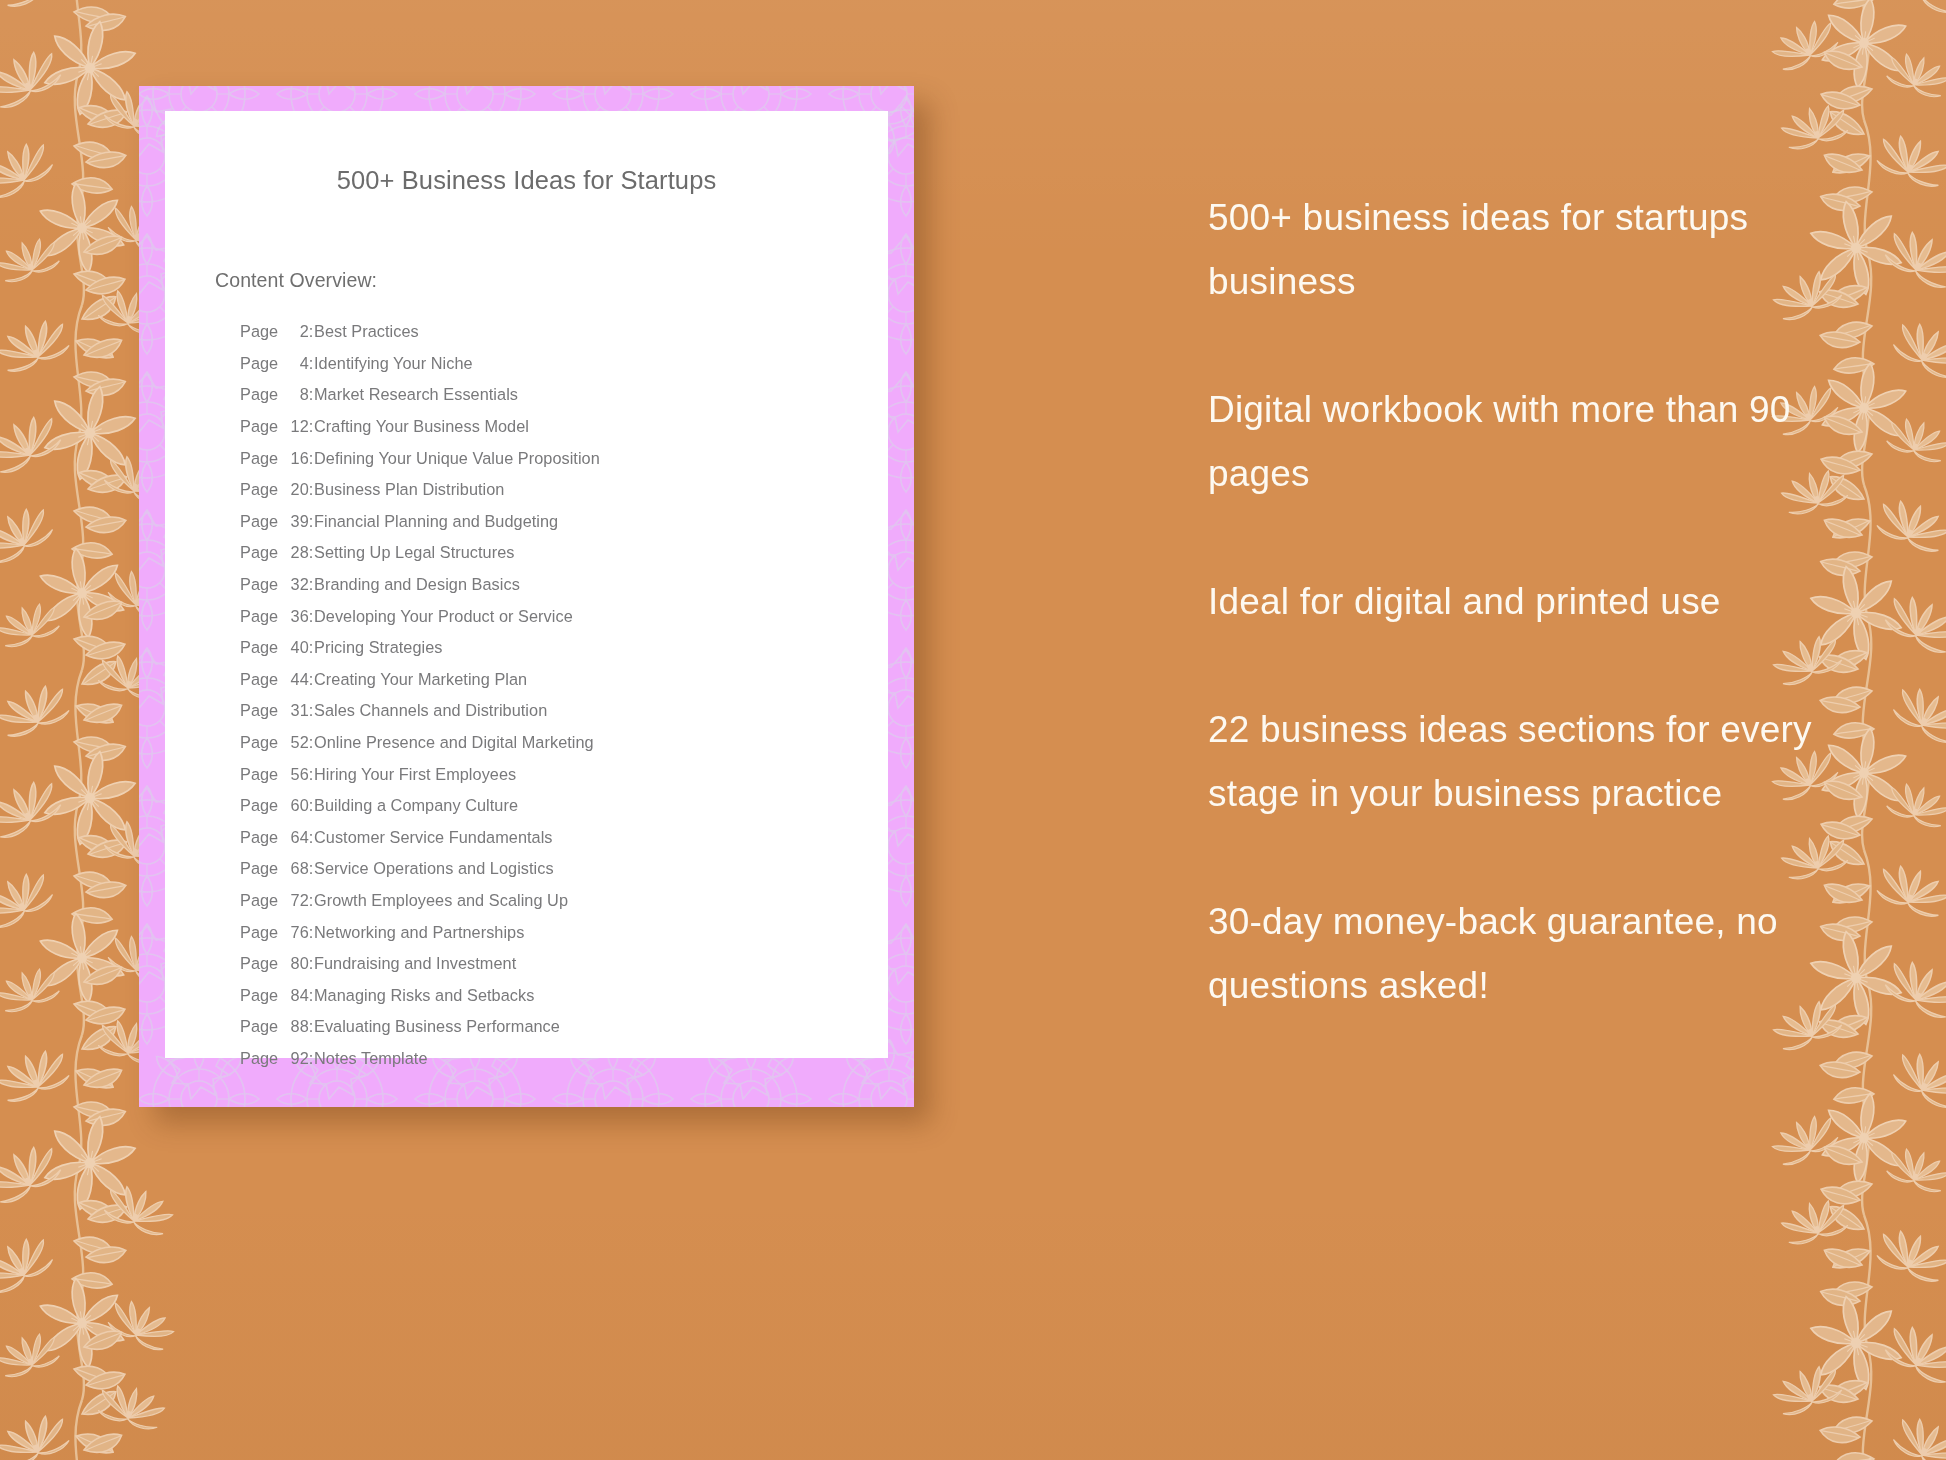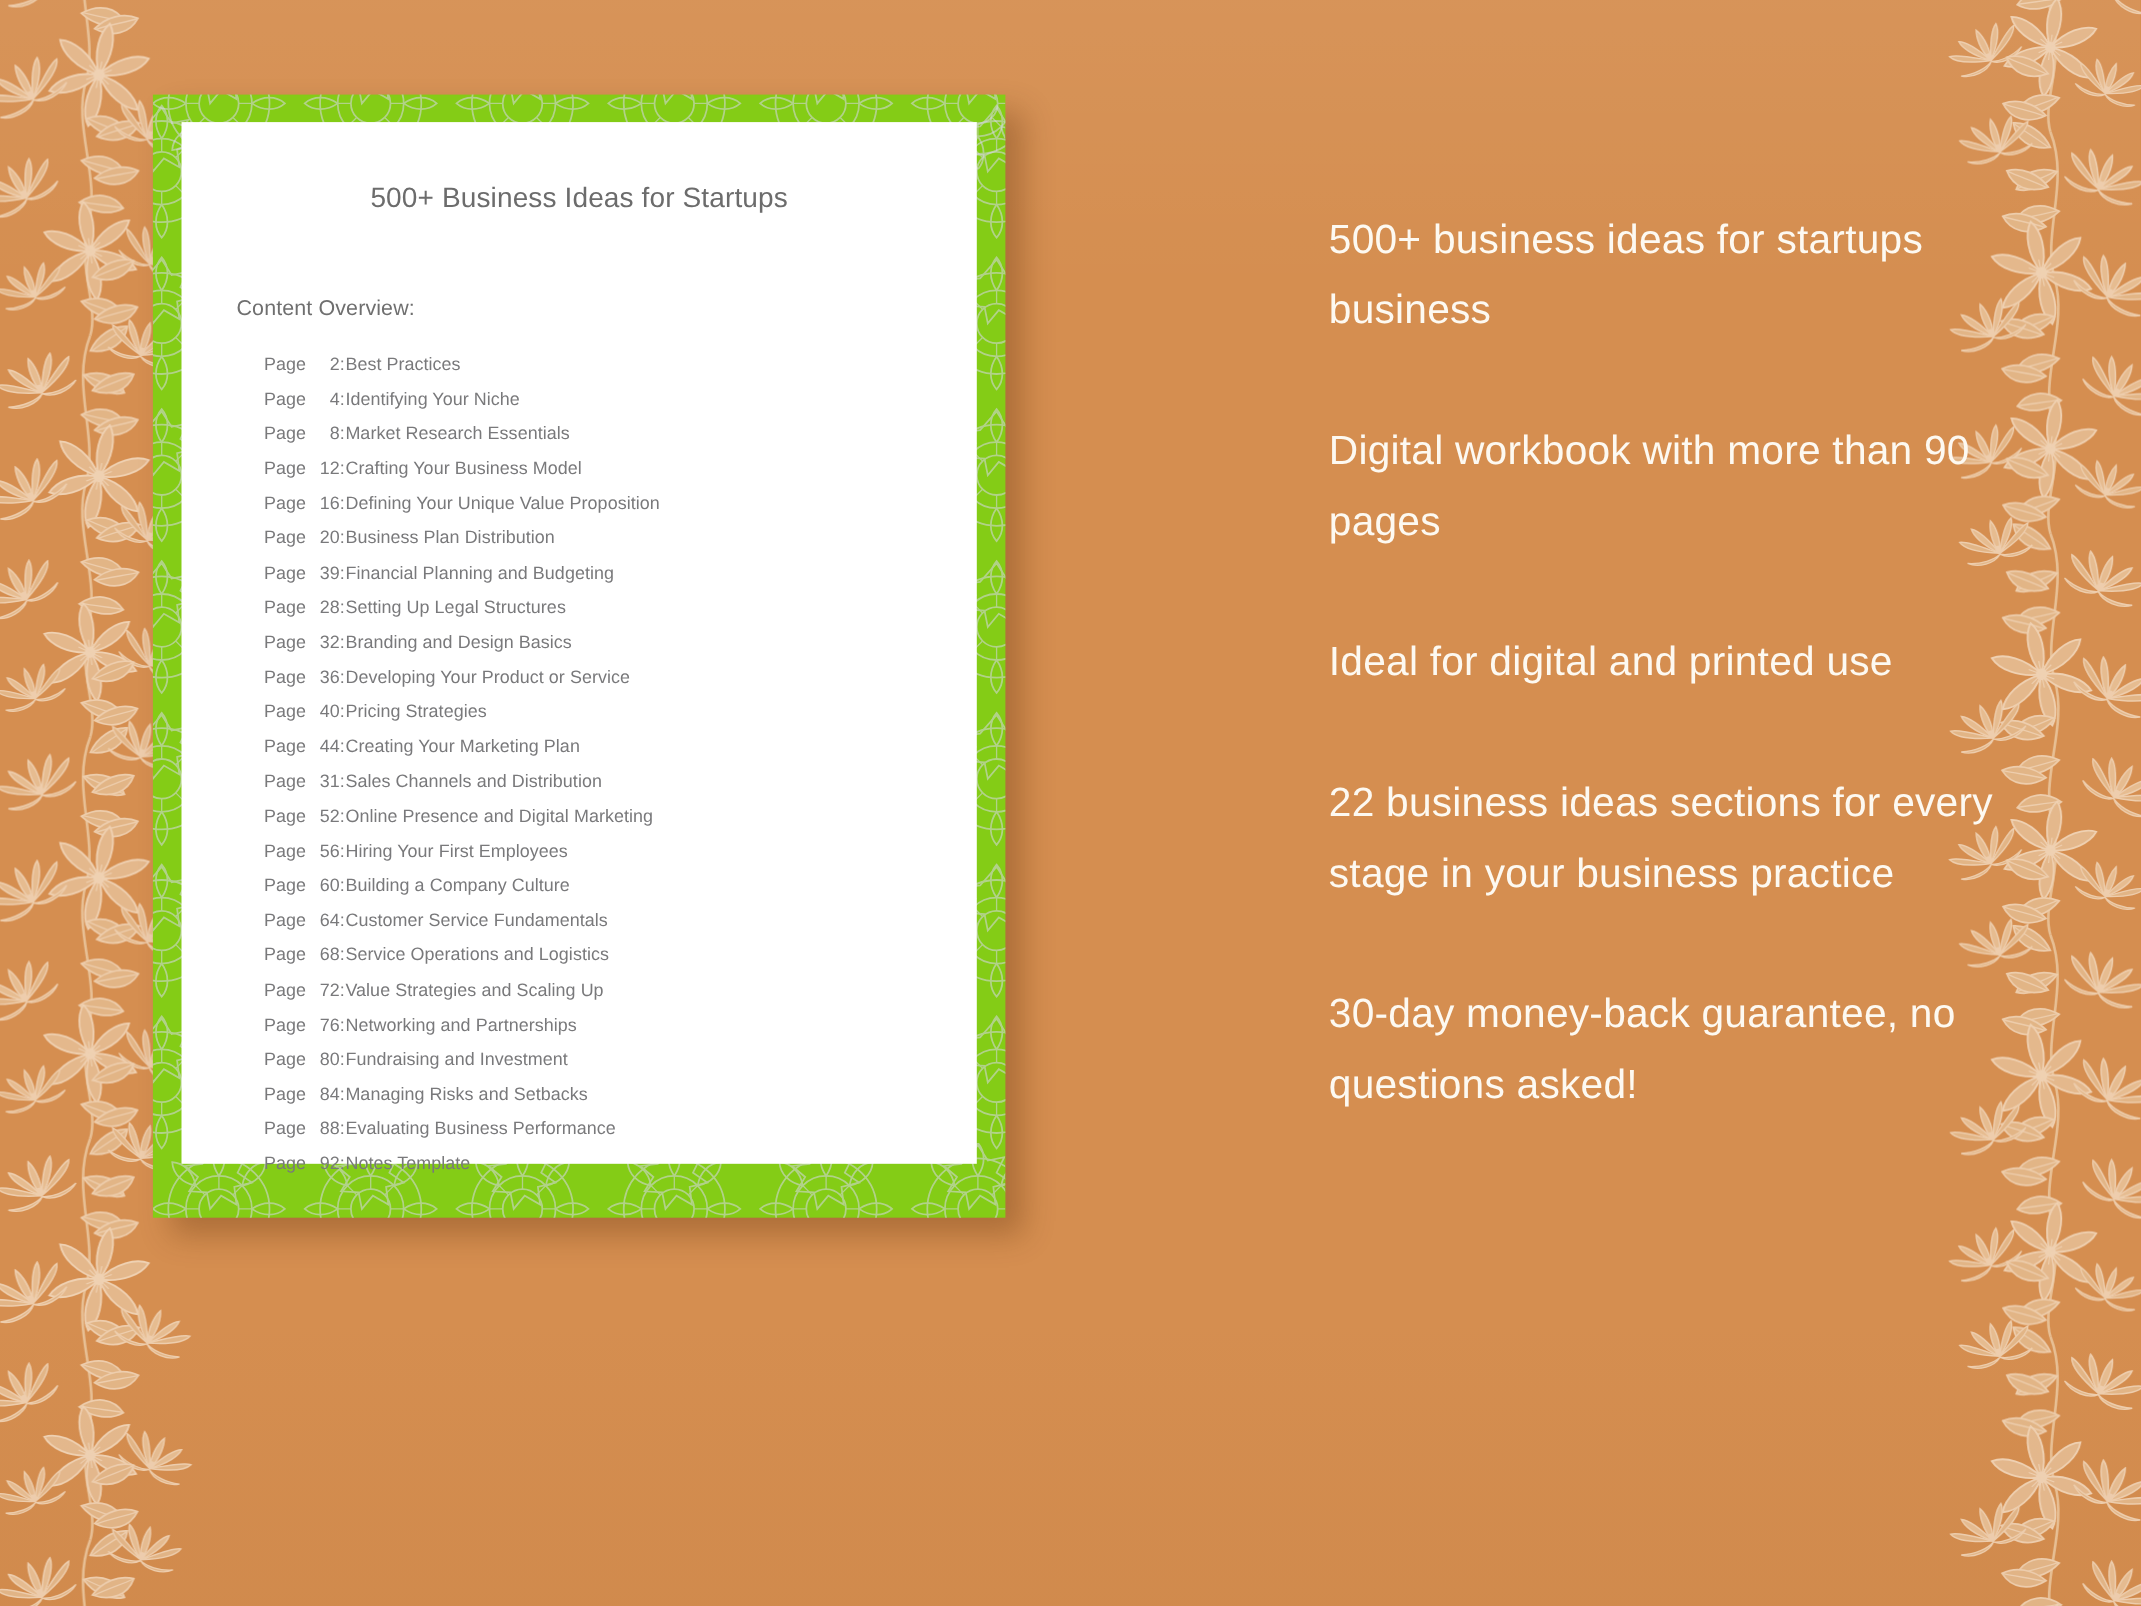--- a/index.html
+++ b/index.html
@@ -49,21 +49,21 @@
 
   .floral svg { display: block; }
 
   
   #doc-card {
     position: absolute;
     left: 139px;
     top: 86px;
     width: 775px;
     height: 1021px;
-    background: #84cc16;
+    background: #f0abfc;
     box-shadow: 16px 16px 26px rgba(90,45,10,0.33);
     overflow: hidden;
   }
 
   
   .mandala-band {
     position: absolute;
     opacity: 0.55;
     pointer-events: none;
   }
@@ -408,21 +408,21 @@
         <div class="toc-row">
           <span class="toc-page">Page <span class="pnum">64</span>:</span>
           <span class="toc-title">Customer Service Fundamentals</span>
         </div>
         <div class="toc-row">
           <span class="toc-page">Page <span class="pnum">68</span>:</span>
           <span class="toc-title">Service Operations and Logistics</span>
         </div>
         <div class="toc-row">
           <span class="toc-page">Page <span class="pnum">72</span>:</span>
-          <span class="toc-title">Value Strategies and Scaling Up</span>
+          <span class="toc-title">Growth Employees and Scaling Up</span>
         </div>
         <div class="toc-row">
           <span class="toc-page">Page <span class="pnum">76</span>:</span>
           <span class="toc-title">Networking and Partnerships</span>
         </div>
         <div class="toc-row">
           <span class="toc-page">Page <span class="pnum">80</span>:</span>
           <span class="toc-title">Fundraising and Investment</span>
         </div>
         <div class="toc-row">

